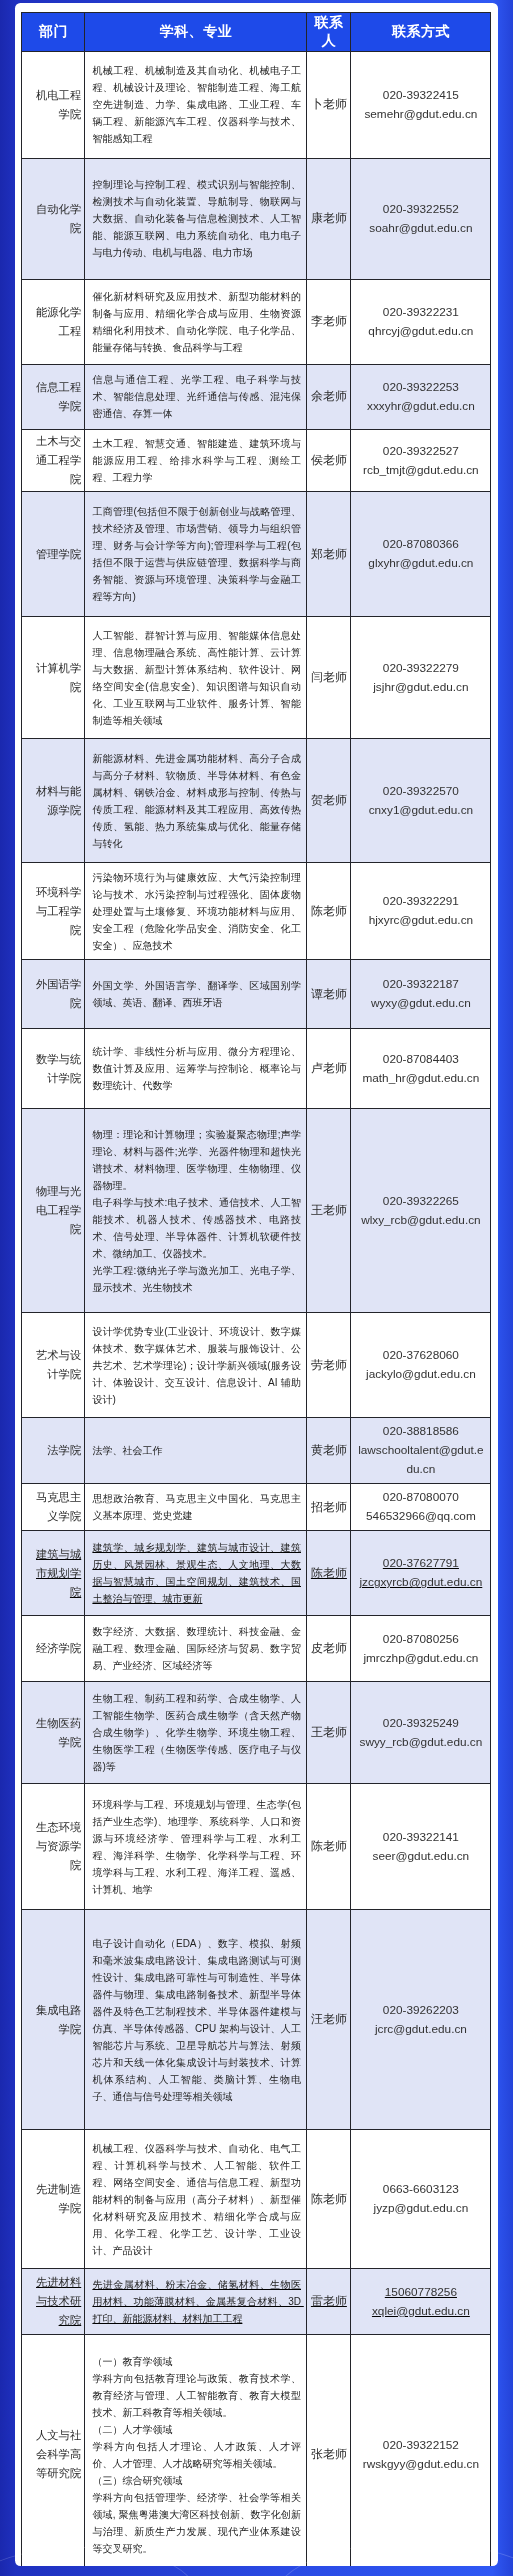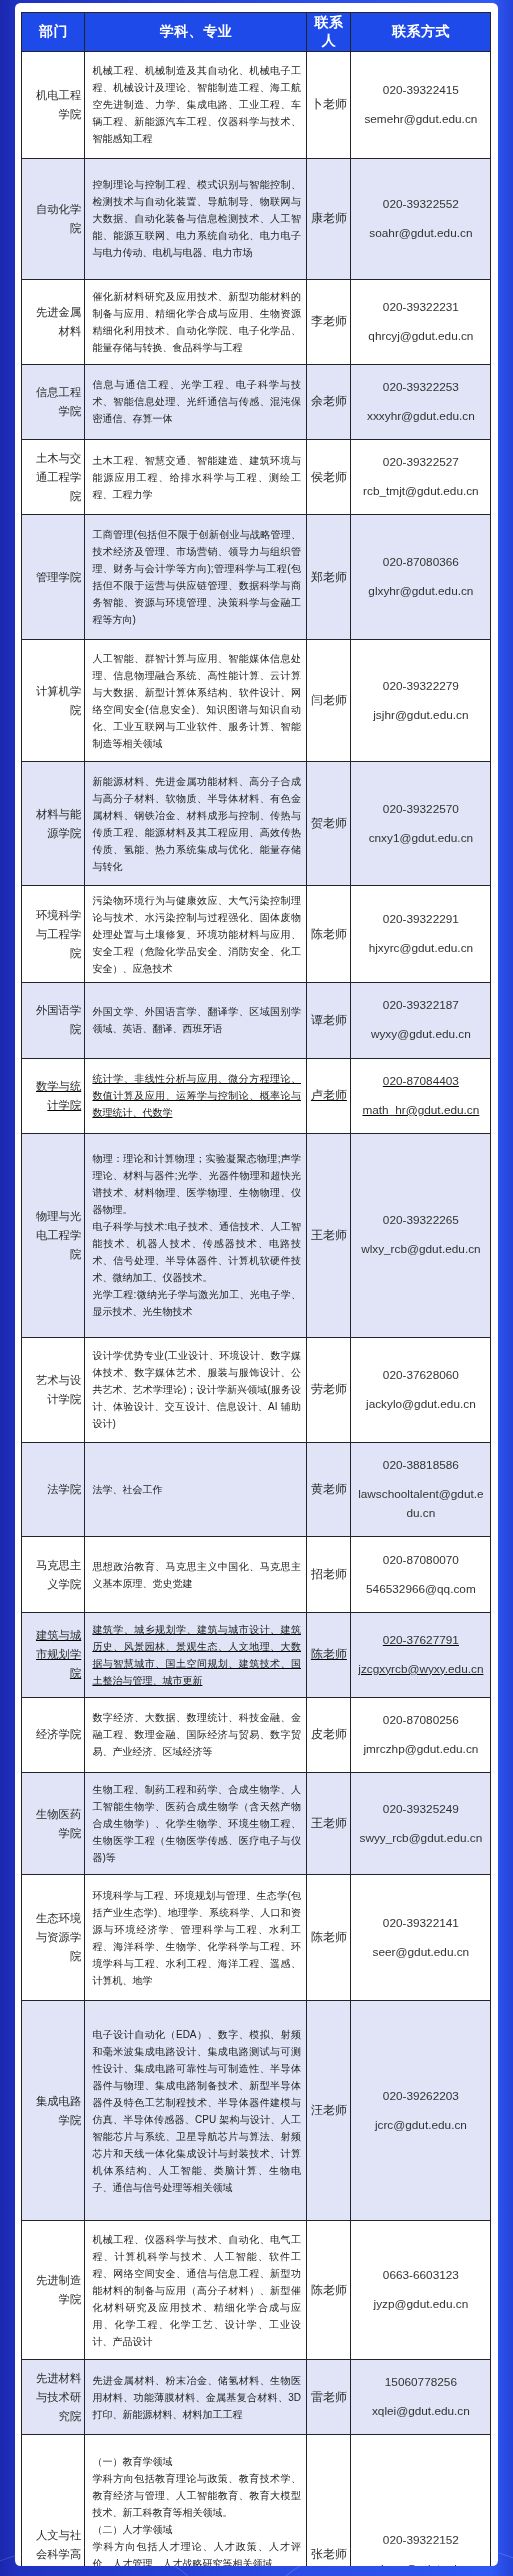--- a/index.html
+++ b/index.html
@@ -43,21 +43,21 @@
     padding:5.4px 5.4px 5.4px 7px;
     text-align:justify;white-space:pre-wrap;word-break:break-all;margin-top:24px;
   }
   .person{
     text-align:center;font-size:12px;color:#2b2b2b;padding:1.1px;
   }
   .info{
     text-align:center;font-size:11.8px;line-height:19px;color:#333333;
     padding:3.2px 4.3px;word-break:break-all;
   }
-  .info div{margin:10px 0;}
+  .info div{margin:0 0;}
   .wave{
     position:absolute;border:1.1px solid rgba(255,255,255,0.18);
     border-radius:50%;pointer-events:none;
   }
   .wave-a{width:225px;height:86px;left:-32px;bottom:-59px;}
   .wave-b{width:279px;height:107px;right:-43px;bottom:-75px;}
 </style>
 </head>
 <body>
 
@@ -91,21 +91,21 @@
           <tr class="alt" style="height: 121px;">
             <td class="dept">自动化学院</td>
             <td class="subj">控制理论与控制工程、模式识别与智能控制、检测技术与自动化装置、导航制导、物联网与大数据、自动化装备与信息检测技术、人工智能、能源互联网、电力系统自动化、电力电子与电力传动、电机与电器、电力市场</td>
             <td class="person">康老师</td>
             <td class="info">
               <div>020-39322552</div>
               <div>soahr@gdut.edu.cn</div>
             </td>
           </tr>
           <tr style="height: 85px;">
-            <td class="dept">先进金属材料</td>
+            <td class="dept">能源化学工程</td>
             <td class="subj">催化新材料研究及应用技术、新型功能材料的制备与应用、精细化学合成与应用、生物资源精细化利用技术、自动化学院、电子化学品、能量存储与转换、食品科学与工程</td>
             <td class="person">李老师</td>
             <td class="info">
               <div>020-39322231</div>
               <div>qhrcyj@gdut.edu.cn</div>
             </td>
           </tr>
           <tr class="alt" style="height: 65px;">
             <td class="dept">信息工程学院</td>
             <td class="subj">信息与通信工程、光学工程、电子科学与技术、智能信息处理、光纤通信与传感、混沌保密通信、存算一体</td>
@@ -153,30 +153,30 @@
           </tr>
           <tr style="height: 94px;">
             <td class="dept">环境科学与工程学院</td>
             <td class="subj">污染物环境行为与健康效应、大气污染控制理论与技术、水污染控制与过程强化、固体废物处理处置与土壤修复、环境功能材料与应用、安全工程（危险化学品安全、消防安全、化工安全）、应急技术</td>
             <td class="person">陈老师</td>
             <td class="info">
               <div>020-39322291</div>
               <div>hjxyrc@gdut.edu.cn</div>
             </td>
           </tr>
-          <tr class="alt" style="height: 56px;">
+          <tr class="alt" style="height: 69px;">
             <td class="dept">外国语学院</td>
             <td class="subj">外国文学、外国语言学、翻译学、区域国别学领域、英语、翻译、西班牙语</td>
             <td class="person">谭老师</td>
             <td class="info">
               <div>020-39322187</div>
               <div>wyxy@gdut.edu.cn</div>
             </td>
           </tr>
-          <tr style="height: 72px; text-decoration: underline;">
+          <tr style="height: 80px;">
             <td class="dept">数学与统计学院</td>
             <td class="subj">统计学、非线性分析与应用、微分方程理论、数值计算及应用、运筹学与控制论、概率论与数理统计、代数学</td>
             <td class="person">卢老师</td>
             <td class="info">
               <div>020-87084403</div>
               <div>math_hr@gdut.edu.cn</div>
             </td>
           </tr>
           <tr class="alt" style="height: 204px;">
             <td class="dept">物理与光电工程学院</td>
@@ -215,21 +215,21 @@
               <div>020-87080070</div>
               <div>546532966@qq.com</div>
             </td>
           </tr>
           <tr class="alt" style="height: 85px; text-decoration: underline;">
             <td class="dept">建筑与城市规划学院</td>
             <td class="subj">建筑学、城乡规划学、建筑与城市设计、建筑历史、风景园林、景观生态、人文地理、大数据与智慧城市、国土空间规划、建筑技术、国土整治与管理、城市更新</td>
             <td class="person">陈老师</td>
             <td class="info">
               <div>020-37627791</div>
-              <div>jzcgxyrcb@wyxy.edu.cn</div>
+              <div>jzcgxyrcb@gdut.edu.cn</div>
             </td>
           </tr>
           <tr style="height: 66px;">
             <td class="dept">经济学院</td>
             <td class="subj">数字经济、大数据、数理统计、科技金融、金融工程、数理金融、国际经济与贸易、数字贸易、产业经济、区域经济等</td>
             <td class="person">皮老师</td>
             <td class="info">
               <div>020-87080256</div>
               <div>jmrczhp@gdut.edu.cn</div>
             </td>
@@ -263,21 +263,21 @@
           </tr>
           <tr style="height: 139px;">
             <td class="dept">先进制造学院</td>
             <td class="subj">机械工程、仪器科学与技术、自动化、电气工程、计算机科学与技术、人工智能、软件工程、网络空间安全、通信与信息工程、新型功能材料的制备与应用（高分子材料）、新型催化材料研究及应用技术、精细化学合成与应用、化学工程、化学工艺、设计学、工业设计、产品设计</td>
             <td class="person">陈老师</td>
             <td class="info">
               <div>0663-6603123</div>
               <div>jyzp@gdut.edu.cn</div>
             </td>
           </tr>
-          <tr class="alt" style="height: 66px;">
+          <tr class="alt" style="height: 66px; text-decoration: underline;">
             <td class="dept">先进材料与技术研究院</td>
             <td class="subj">先进金属材料、粉末冶金、储氢材料、生物医用材料、功能薄膜材料、金属基复合材料、3D 打印、新能源材料、材料加工工程</td>
             <td class="person">雷老师</td>
             <td class="info">
               <div>15060778256</div>
               <div>xqlei@gdut.edu.cn</div>
             </td>
           </tr>
           <tr style="height: 240px;">
             <td class="dept">人文与社会科学高等研究院</td>

